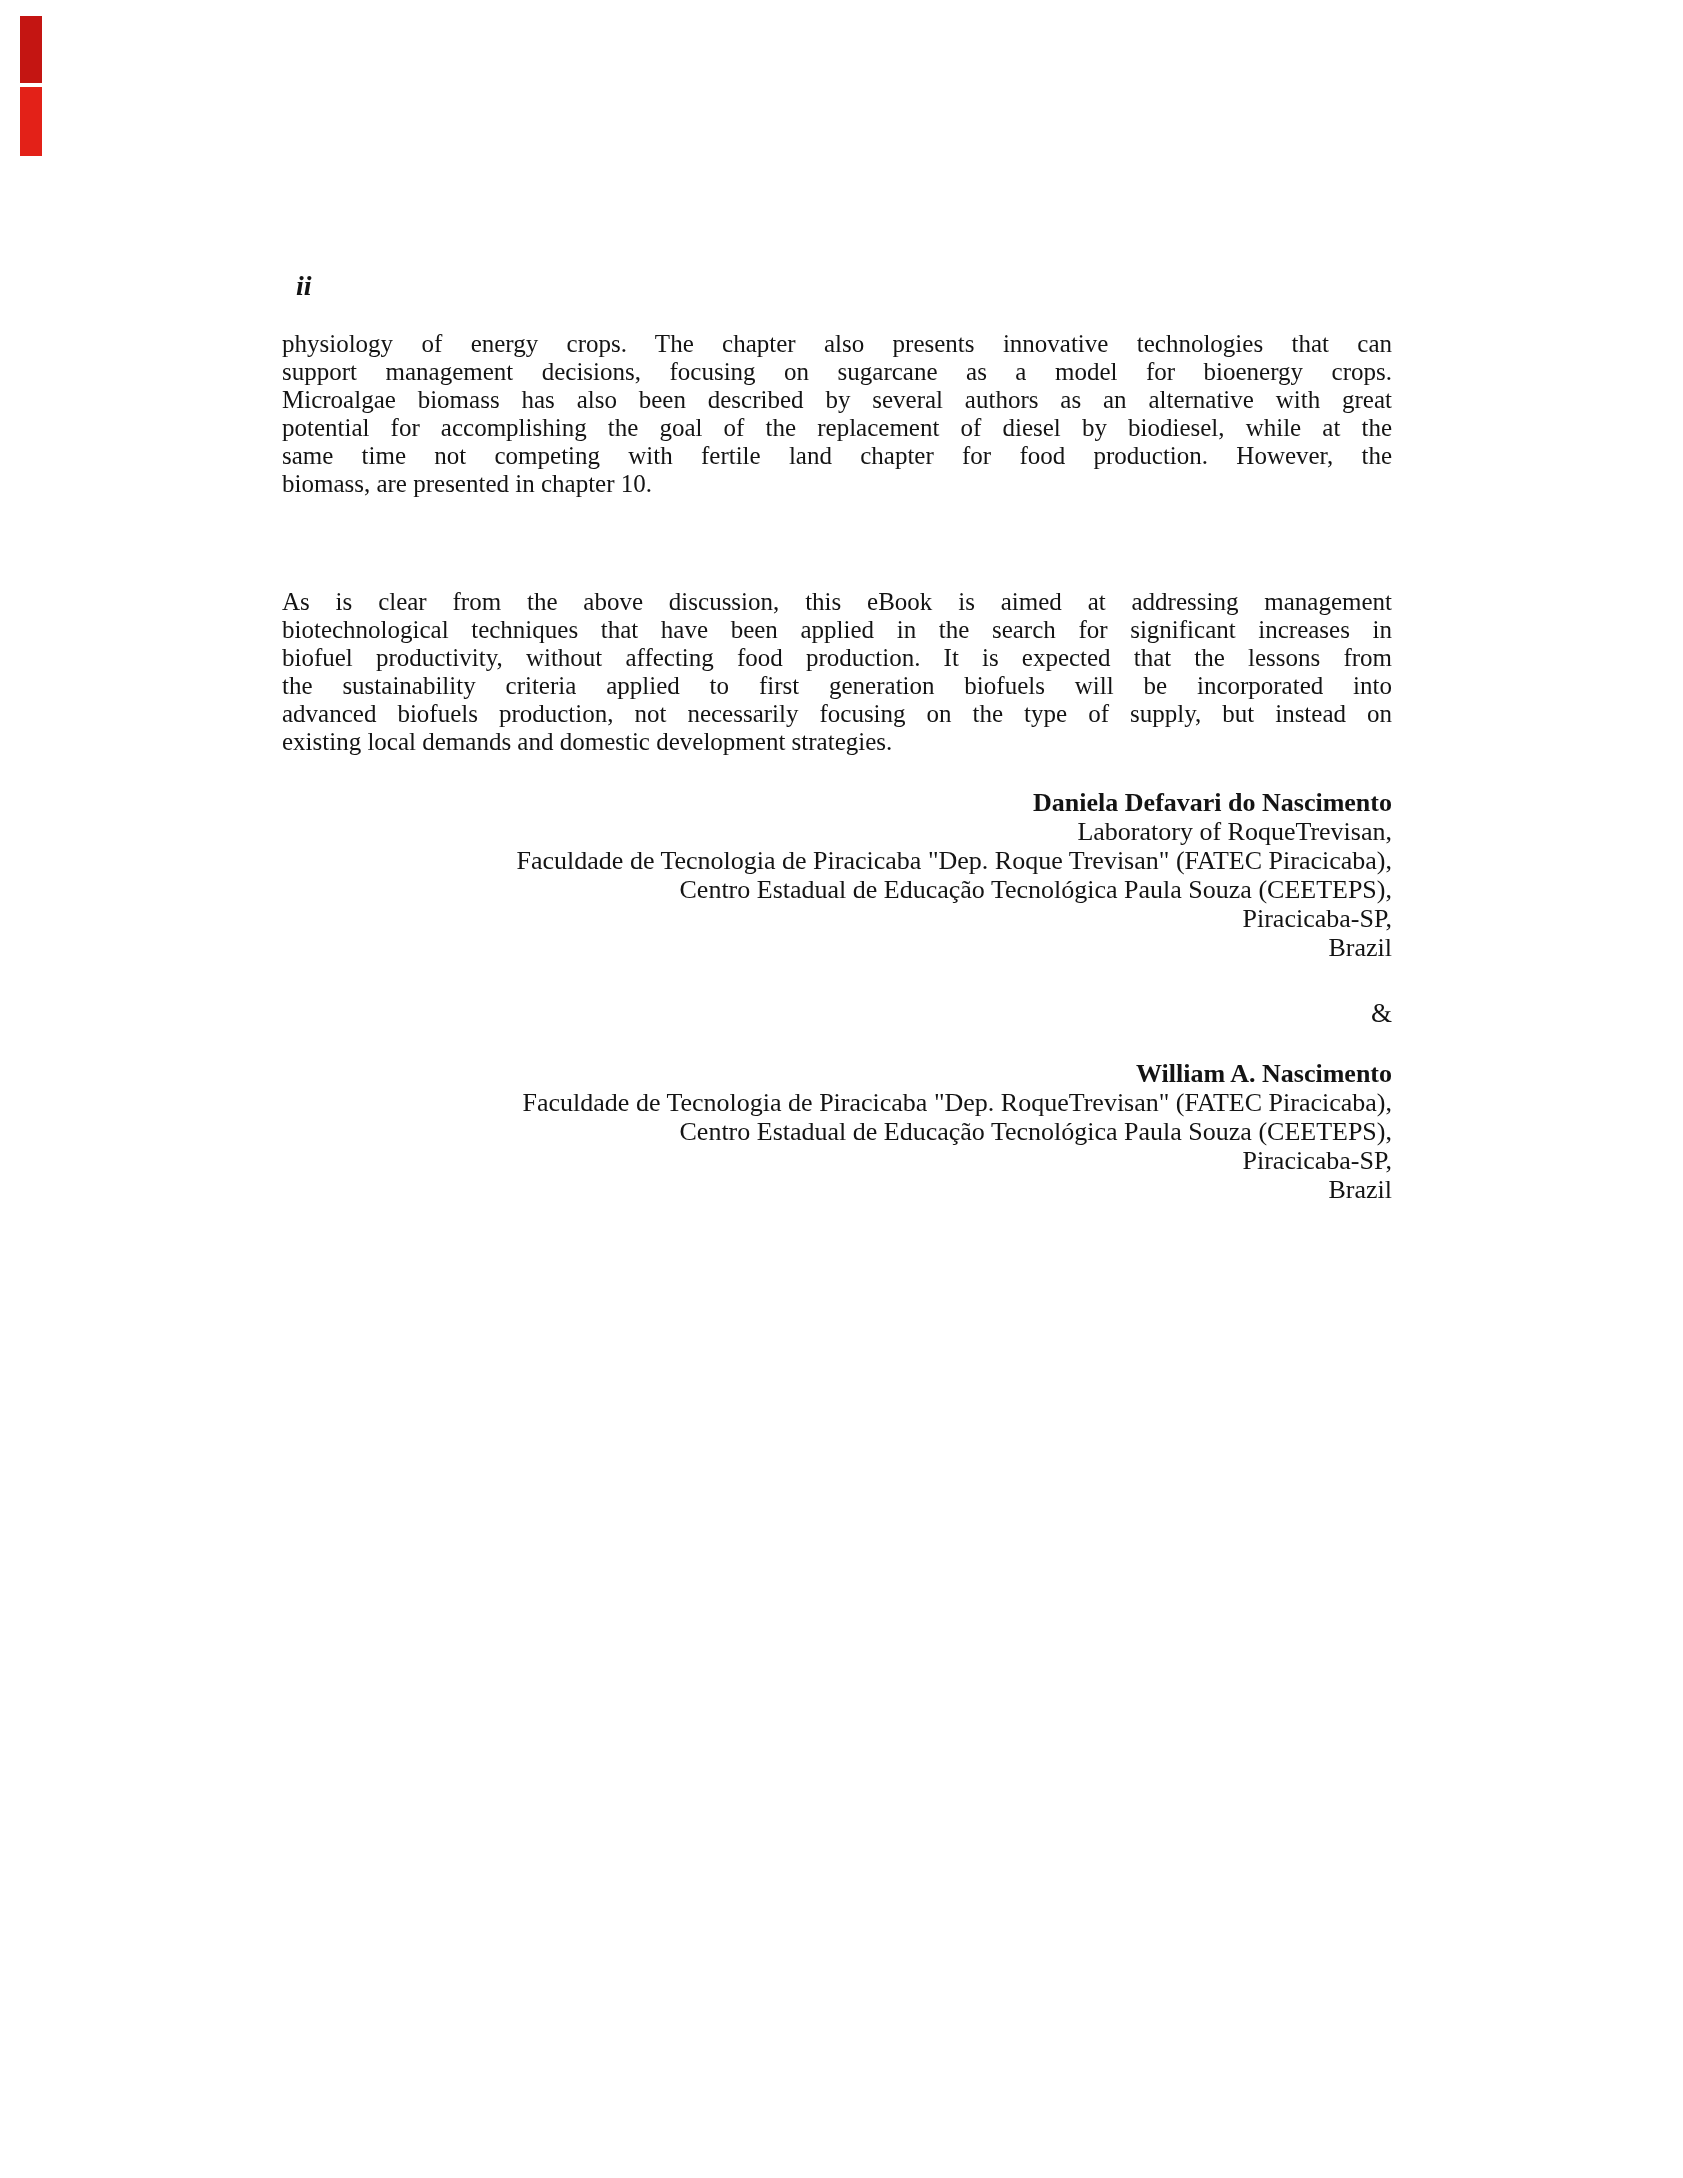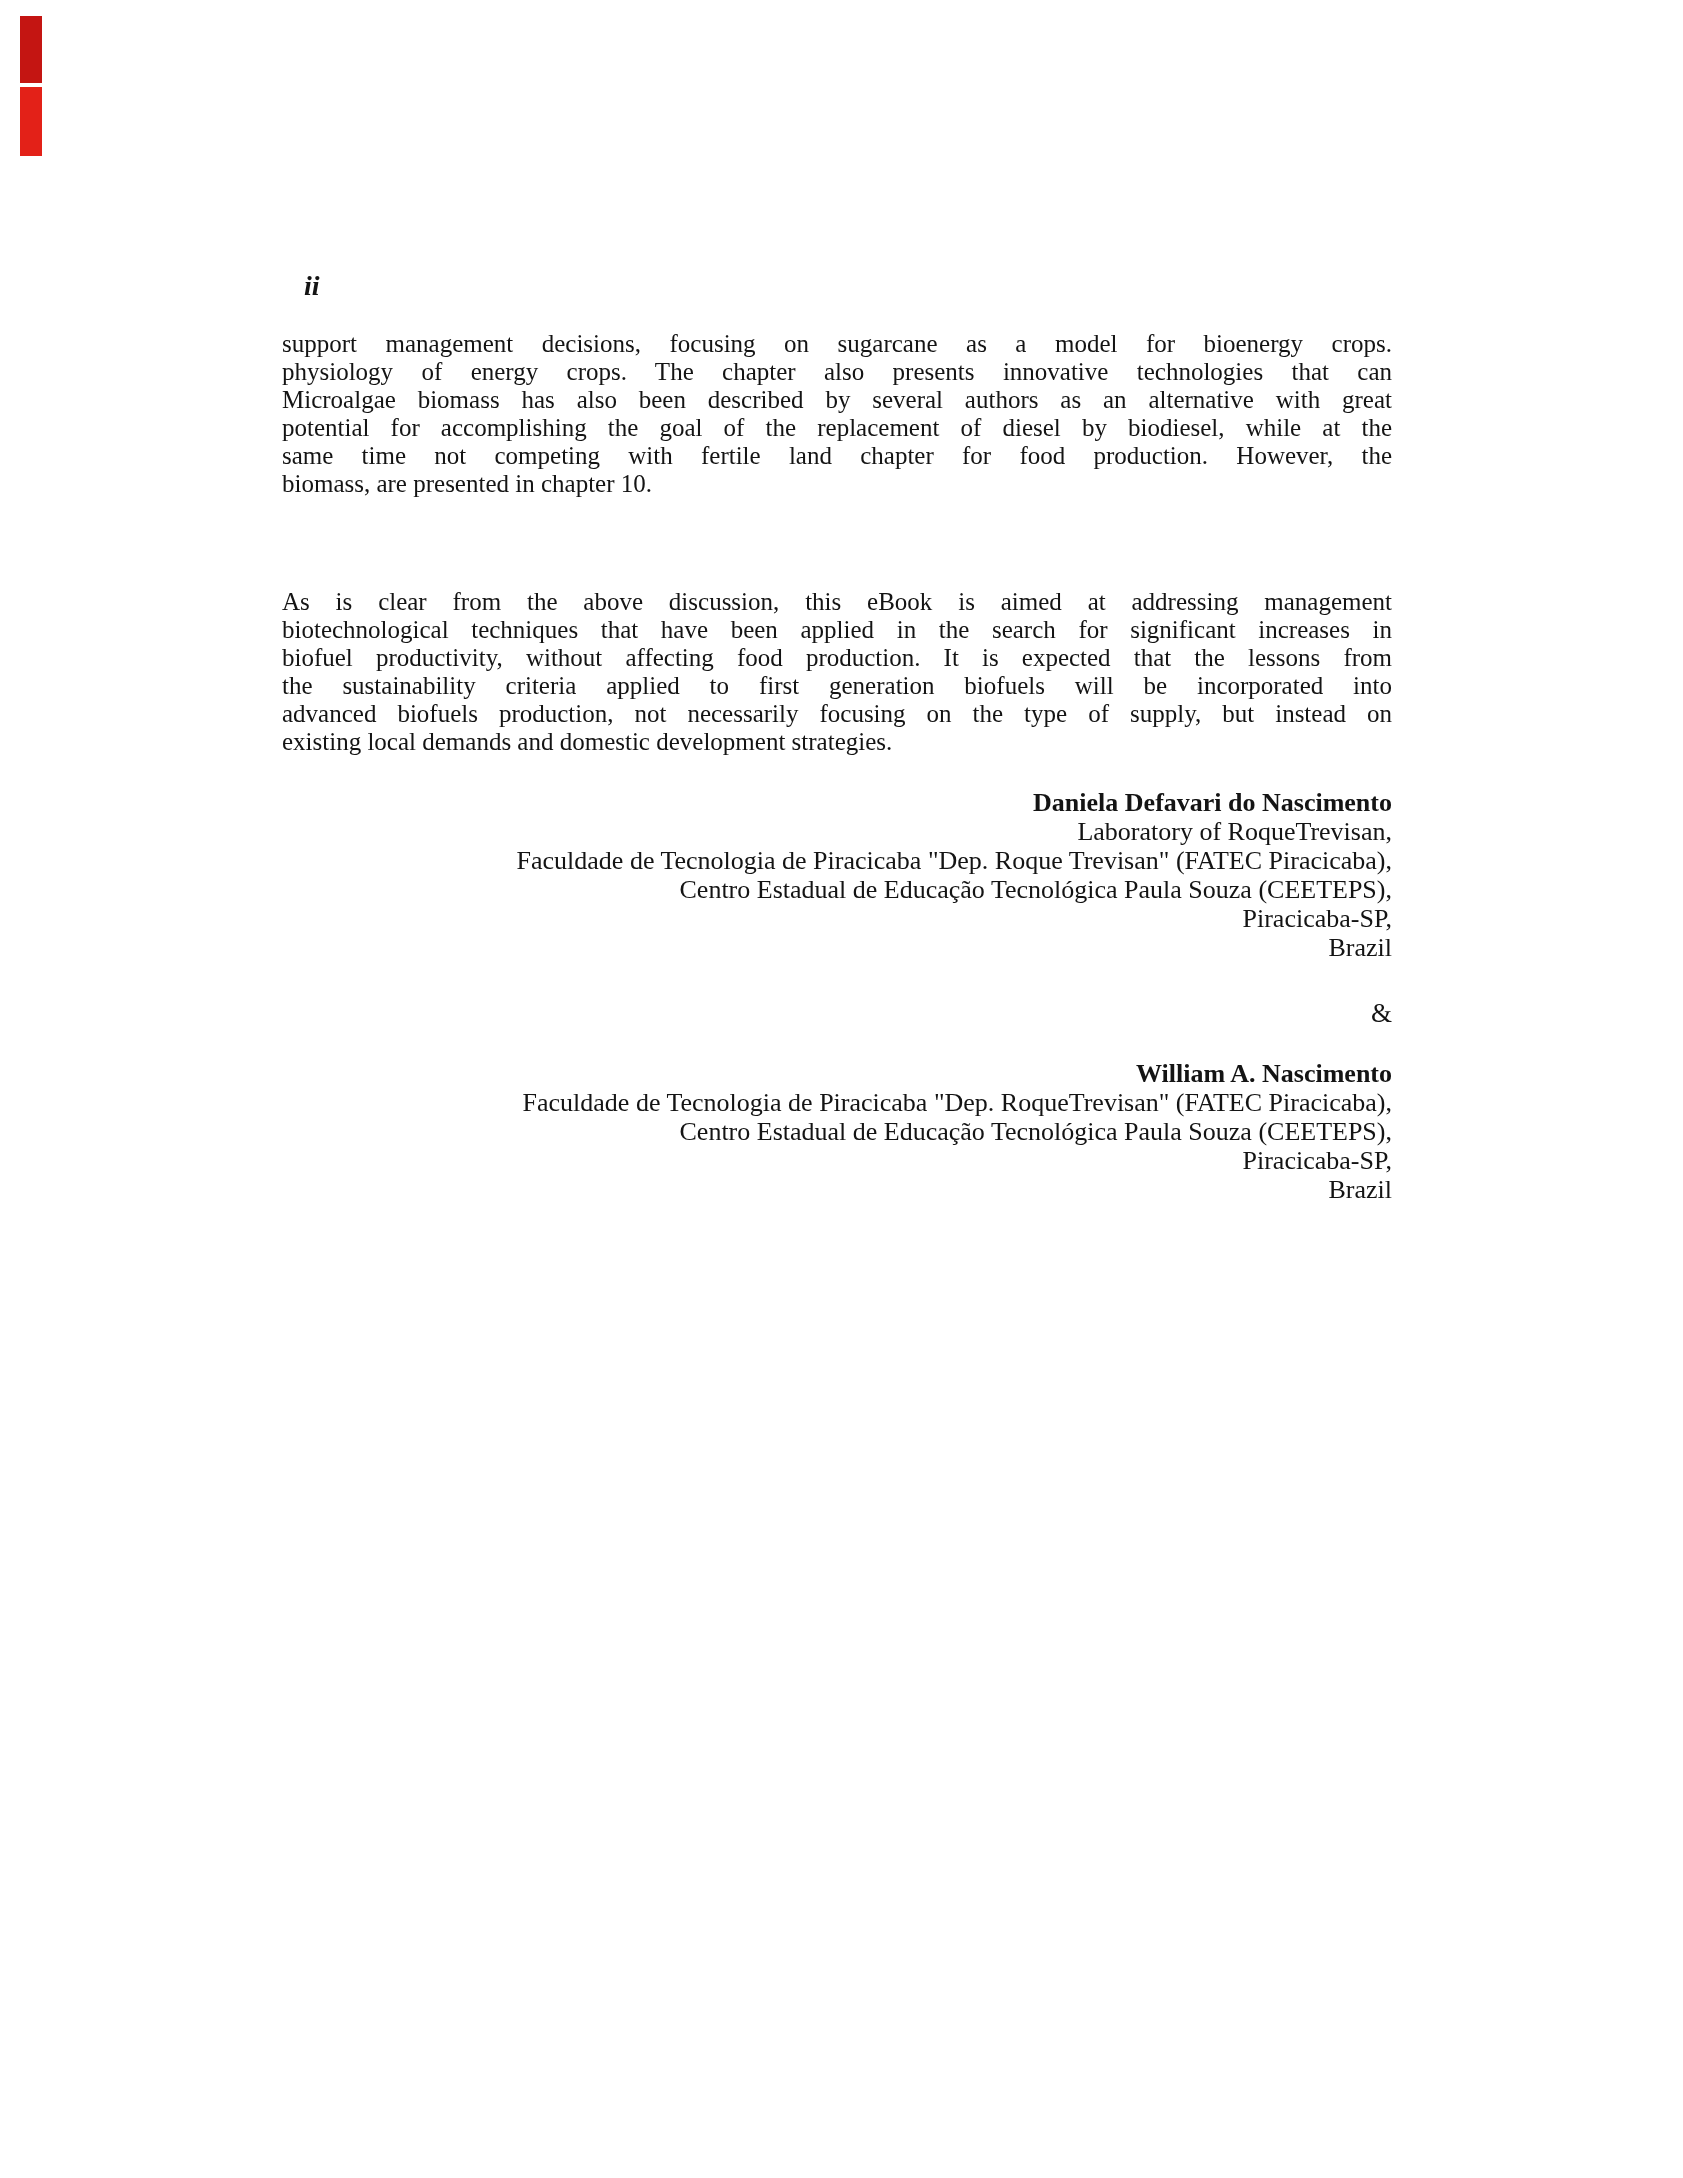--- a/index.html
+++ b/index.html
@@ -20,21 +20,21 @@
   .edge-mark {
     position: absolute;
     left: 20px;
     width: 22px;
   }
   .edge-mark.top    { top: 16px;  height: 67px; }
   .edge-mark.bottom { top: 87px;  height: 69px; }
 
   .page-number {
     position: absolute;
-    left: 304px;
+    left: 296px;
     top: 271px;
     font-size: 28px;
     line-height: 30px;
     font-weight: bold;
     font-style: italic;
   }
 
   .textblock {
     position: absolute;
     left: 282px;
@@ -94,22 +94,22 @@
 <body>
 
 <div class="page">
 
   <div class="edge-mark top" style="background: rgb(196, 21, 18);"></div>
   <div class="edge-mark bottom" style="background: rgb(227, 33, 24);"></div>
 
   <div class="page-number">ii</div>
 
   <div class="textblock para-1">
+      <div class="jline">physiology of energy crops. The chapter also presents innovative technologies that can</div>
       <div class="jline">support management decisions, focusing on sugarcane as a model for bioenergy crops.</div>
-      <div class="jline">physiology of energy crops. The chapter also presents innovative technologies that can</div>
       <div class="jline">Microalgae biomass has also been described by several authors as an alternative with great</div>
       <div class="jline">potential for accomplishing the goal of the replacement of diesel by biodiesel, while at the</div>
       <div class="jline">same time not competing with fertile land chapter for food production. However, the</div>
       <div class="jline last">biomass, are presented in chapter 10.</div>
     </div>
 
   <div class="textblock para-2">
       <div class="jline">As is clear from the above discussion, this eBook is aimed at addressing management</div>
       <div class="jline">biotechnological techniques that have been applied in the search for significant increases in</div>
       <div class="jline">biofuel productivity, without affecting food production. It is expected that the lessons from</div>

